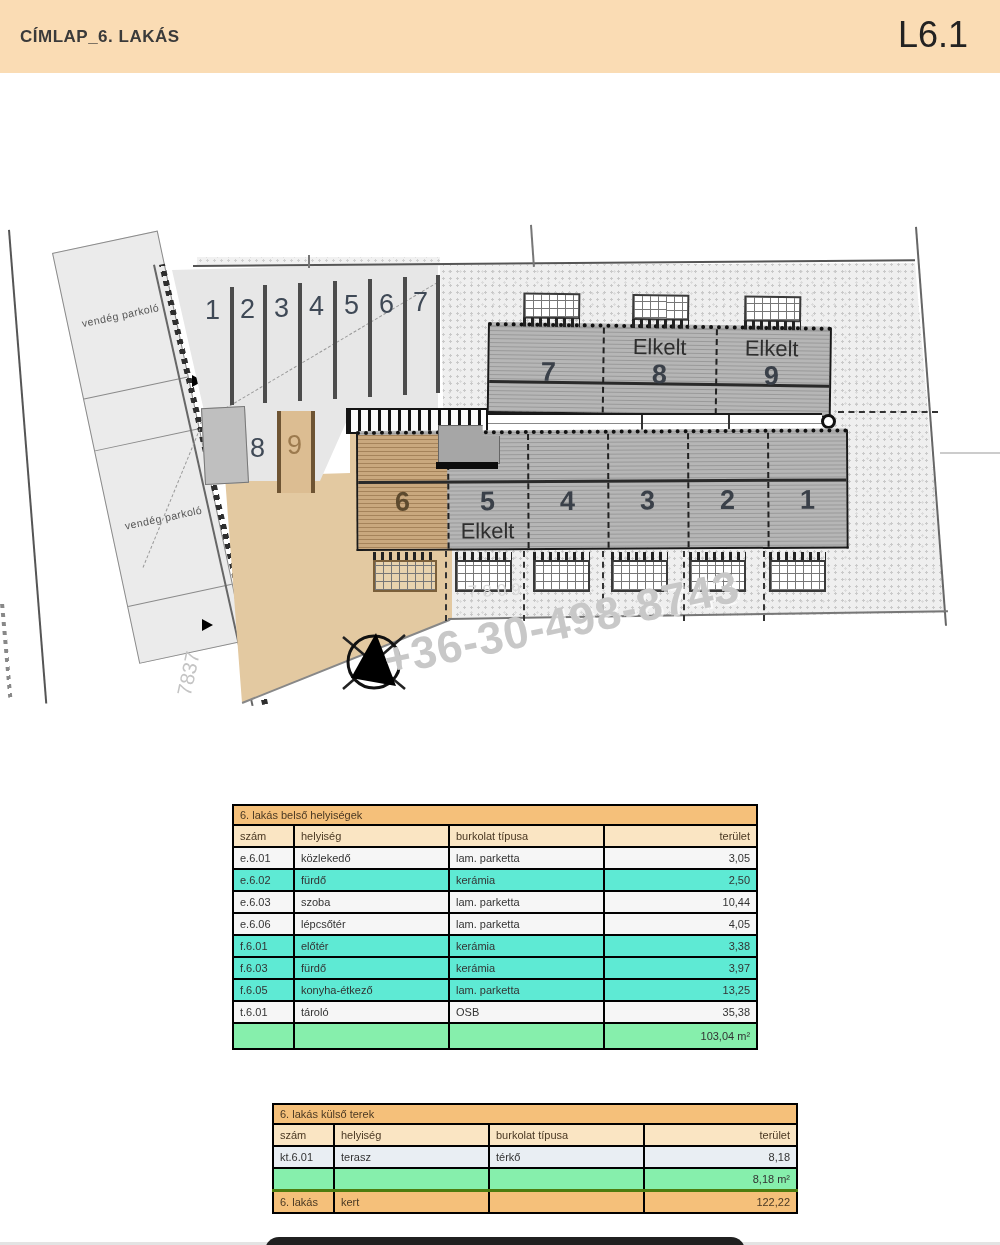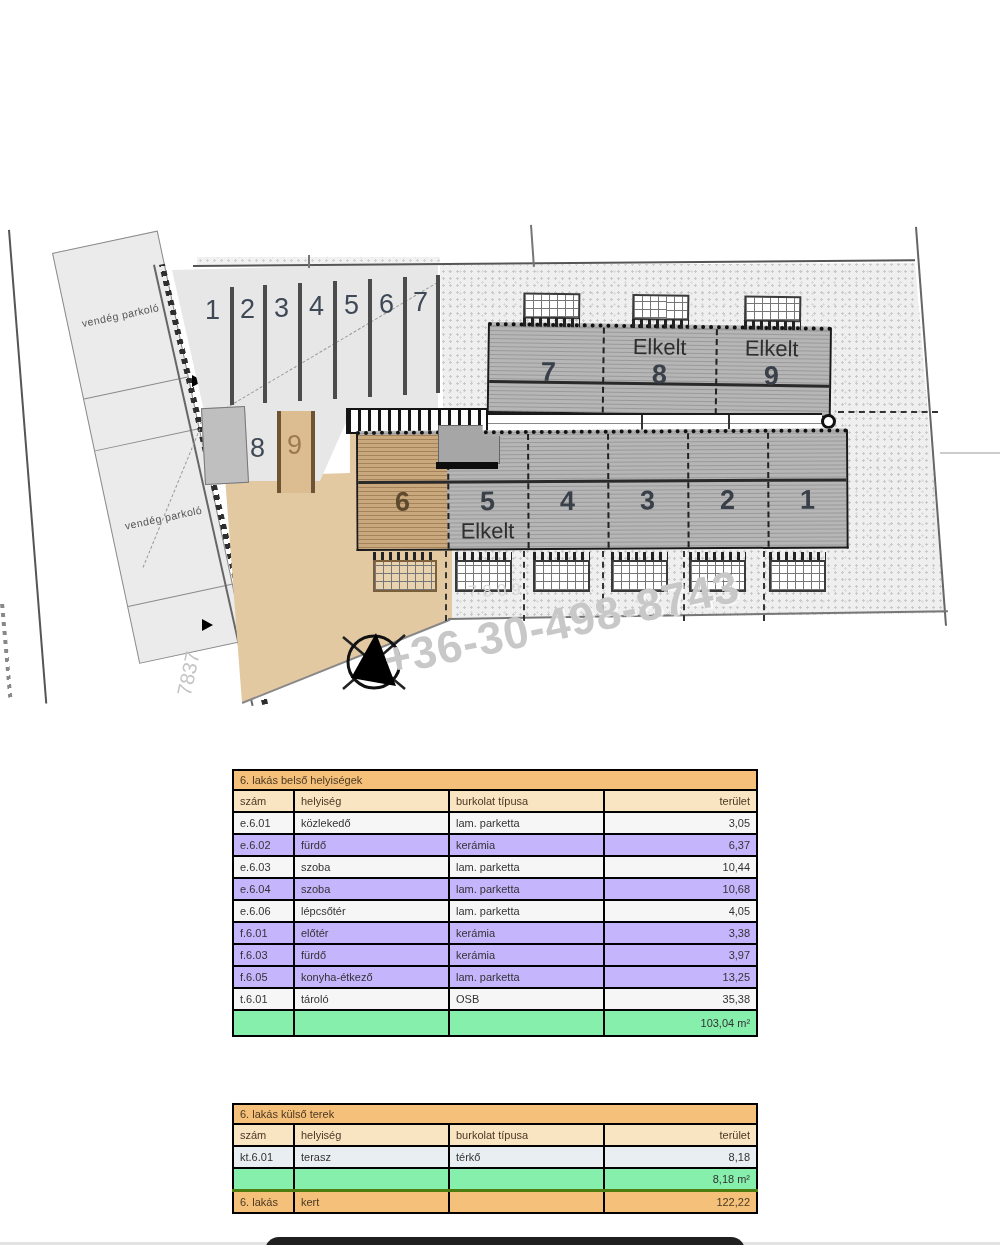--- a/index.html
+++ b/index.html
@@ -49,33 +49,37 @@
   
   table{border-collapse:collapse;table-layout:fixed;}
   .rtab{position:absolute;left:232px;width:524px;font-size:11px;color:#333;}
   .rtab td,.rtab th{border:2px solid #000;padding:2px 6px 3px 6px;overflow:hidden;
         white-space:nowrap;text-align:left;font-weight:normal;height:15px;}
   .rtab .titlecell{background:#f5c07a;font-weight:normal;color:#4a3823;height:13px;}
   .rtab .hdr td{background:#fae5c3;color:#4a3823;}
   .rtab .area{text-align:right;}
   .orange{background:#86efac;}
   .shade-light{background:#f6f6f6;}
-  .shade-dark{background:#c4b5fd;}
+  .shade-dark{background:#5eead4;}
   .shade-blue{background:#e9eef3;}
   .rtab .sumrow td{border-top:3px solid #4d7c0f;background:#f5c07a;color:#4a3823;}
   
   .bottom-hairline{position:absolute;left:0;top:1242px;width:1000px;height:3px;background:#e3e3e3;}
   .bottom-bar{position:absolute;left:265px;top:1237px;width:480px;height:18px;background:#202020;
         border-radius:14px 14px 0 0;}
 </style>
 </head>
 <body>
 
 <div class="page">
 
+  <div class="titlebar">
+    <div class="doc-title">CÍMLAP_6. LAKÁS</div>
+    <div class="sheet-no">L6.1</div>
+  </div>
 
   <div class="plan">
 
     <div class="abs line" style="left:8px;top:15px;width:2px;height:475px;transform:rotate(-4.5deg);transform-origin:top left;background:#555;"></div>
     <div class="abs" style="left:0px;top:388px;width:4px;height:95px;transform:rotate(-5deg);transform-origin:top left;background:repeating-linear-gradient(0deg,#888 0 4px,transparent 4px 9px);"></div>
 
     <div class="abs parcelgrp" style="left:52px;top:38px;width:108px;height:420px;">
       <div class="parcelcell" style="height:148px;">
         <span class="guest-label">vendég parkoló</span>
       </div>
@@ -204,21 +208,21 @@
     <svg class="abs" style="left:333px;top:412px;" width="82" height="82" viewBox="0 0 82 82">
       <line x1="10" y1="10" x2="72" y2="62" stroke="#222" stroke-width="2.5"></line>
       <line x1="10" y1="62" x2="72" y2="8" stroke="#222" stroke-width="2.5"></line>
       <circle cx="41" cy="35" r="26" fill="none" stroke="#111" stroke-width="3"></circle>
       <polygon points="43,6 63,59 18,51" fill="#000"></polygon>
     </svg>
 
     <div class="abs watermark" style="left:385px;top:420px;">+36-30-498-8743</div>
   </div>
 
-  <table class="rtab" style="top:769px;">
+  <table class="rtab" style="top:804px;">
     <colgroup>
         <col style="width:61px">
         <col style="width:155px">
         <col style="width:155px">
         <col style="width:153px">
       </colgroup>
     <tbody>
       <tr>
         <td class="titlecell" colspan="4">6. lakás belső helyiségek</td>
       </tr>
@@ -235,36 +239,30 @@
           <td>e.6.01</td>
           <td>közlekedő</td>
           <td>lam. parketta</td>
           <td class="area">3,05</td>
         </tr>
 
         <tr class="shade-dark">
           <td>e.6.02</td>
           <td>fürdő</td>
           <td>kerámia</td>
-          <td class="area">6,37</td>
+          <td class="area">2,50</td>
         </tr>
 
         <tr class="shade-light">
           <td>e.6.03</td>
           <td>szoba</td>
           <td>lam. parketta</td>
           <td class="area">10,44</td>
         </tr>
 
-        <tr class="shade-dark">
-          <td>e.6.04</td>
-          <td>szoba</td>
-          <td>lam. parketta</td>
-          <td class="area">10,68</td>
-        </tr>
 
 
         <tr class="shade-light">
           <td>e.6.06</td>
           <td>lépcsőtér</td>
           <td>lam. parketta</td>
           <td class="area">4,05</td>
         </tr>
 
         <tr class="shade-dark">
@@ -300,21 +298,21 @@
     <tbody>
       <tr>
         <td class="orange" style="height:19px;"></td>
         <td class="orange"></td>
         <td class="orange"></td>
         <td class="orange area">103,04 m²</td>
       </tr>
     </tbody>
   </table>
 
-  <table class="rtab" style="top:1103px;">
+  <table class="rtab" style="top:1103px;margin-left:40px;">
     <colgroup>
         <col style="width:61px">
         <col style="width:155px">
         <col style="width:155px">
         <col style="width:153px">
       </colgroup>
     <tbody>
       <tr>
         <td class="titlecell" colspan="4">6. lakás külső terek</td>
       </tr>

